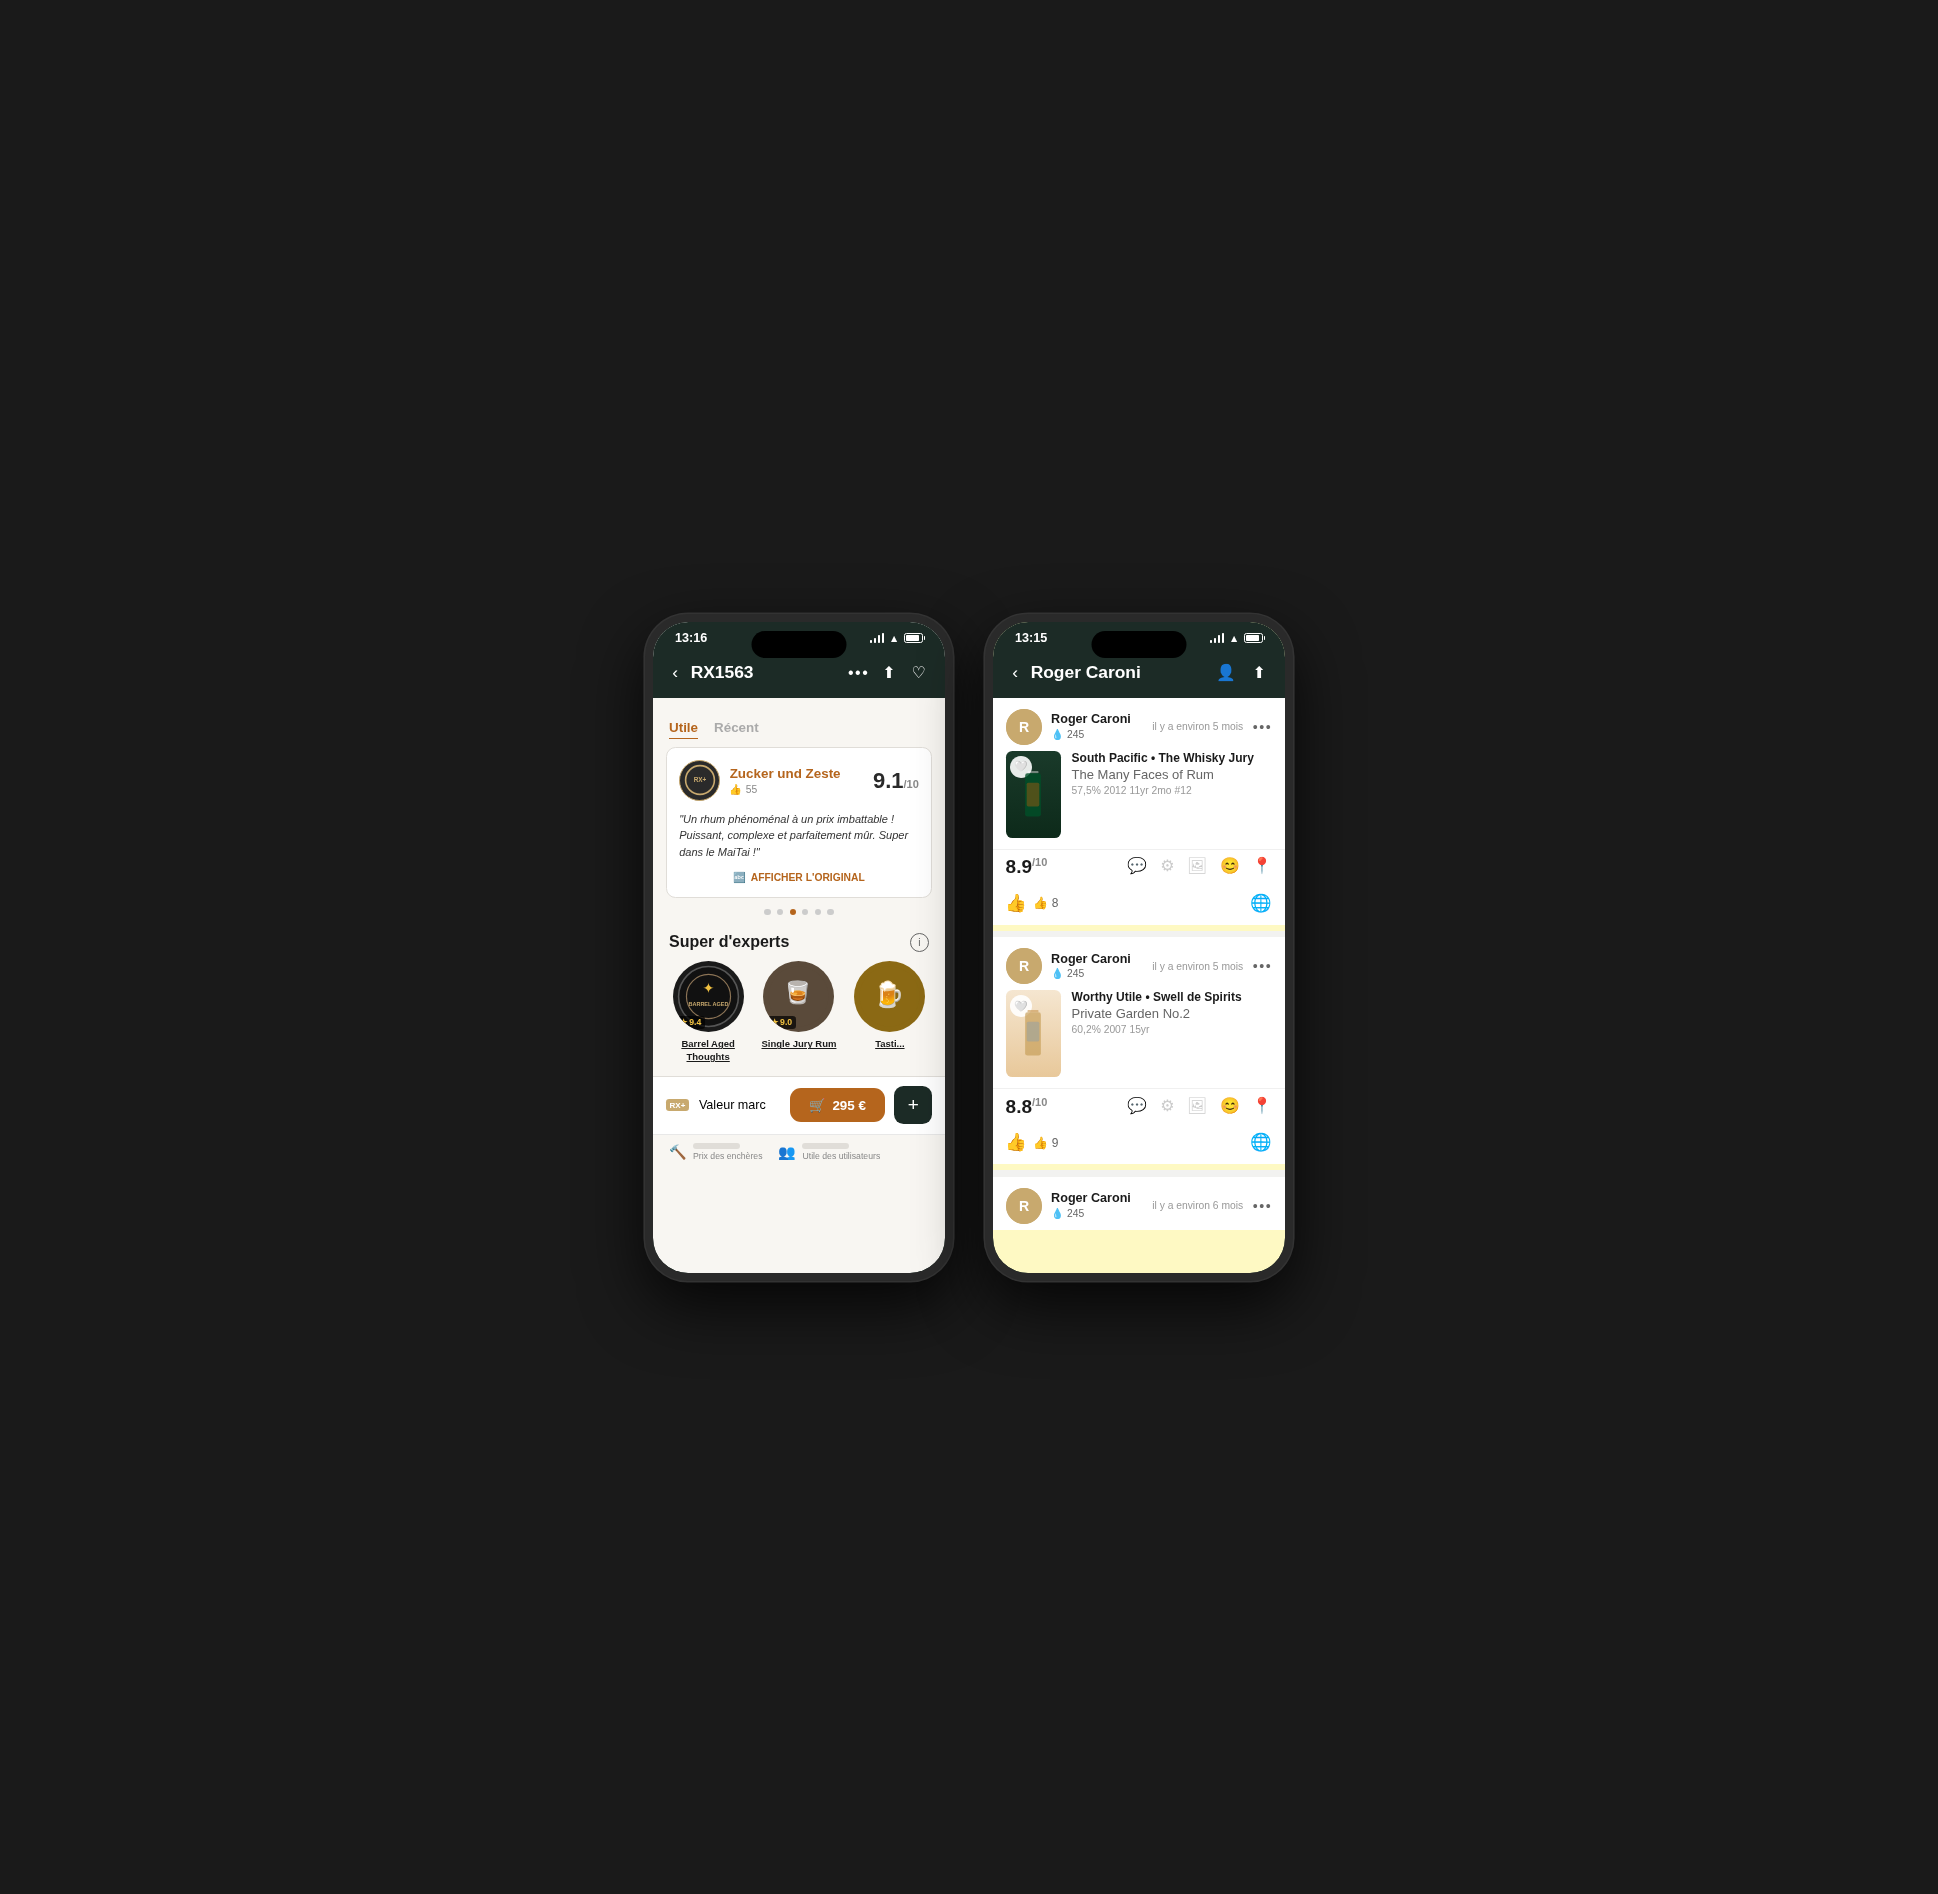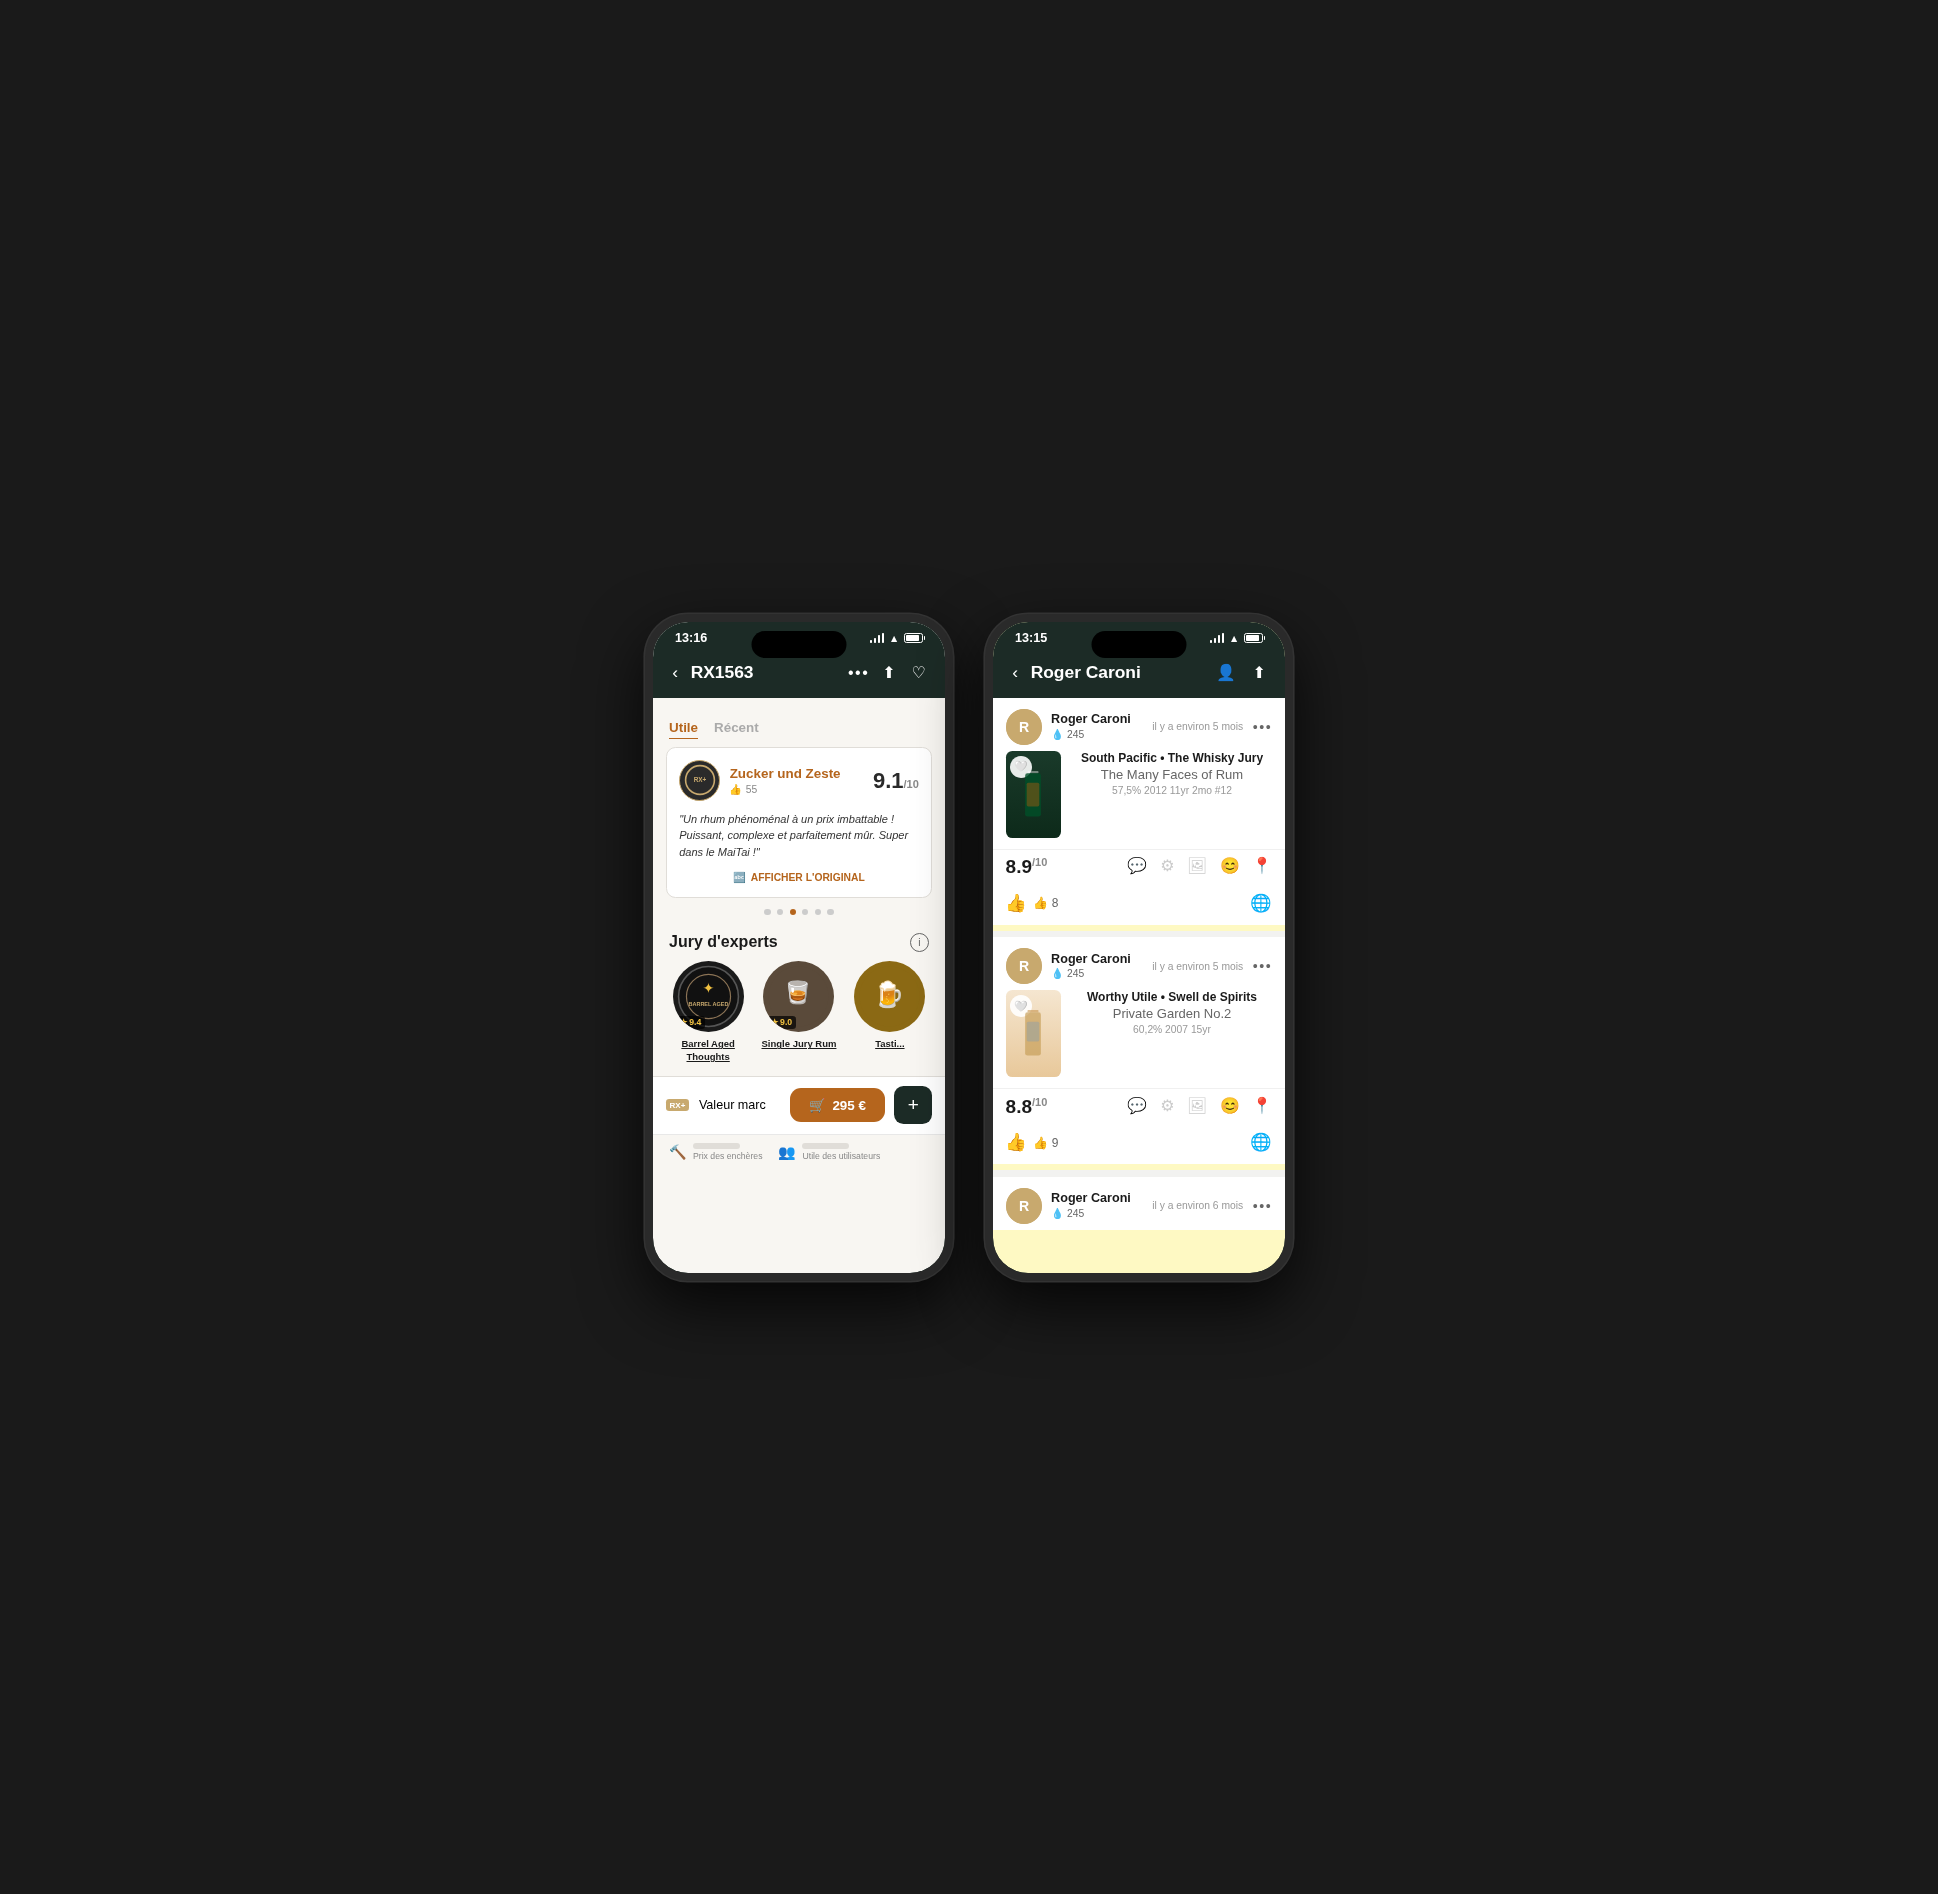--- a/index.html
+++ b/index.html
@@ -323,21 +323,21 @@
       left: 4.7px;
       width: 22px;
       height: 22px;
       background: rgba(255,255,255,0.9);
       border-radius: 50%;
       display: flex;
       align-items: center;
       justify-content: center;
       font-size: 11px;
     }
-    .bottle-info { flex: 1; text-align: center; }
+    .bottle-info { flex: 1; }
     .bottle-brand { font-size: 12px; font-weight: 700; color: #1a1a1a; }
     .bottle-subtitle { font-size: 13px; color: #666; margin-top: 1.6px; }
     .bottle-details { font-size: 10.3px; color: #999; margin-top: 3.2px; }
 
     .feed-item-score {
       display: flex;
       align-items: flex-start;
       padding: 6.3px 12.6px;
       border-top: 0.8px solid #f0f0f0;
     }
@@ -436,21 +436,21 @@
       <div class="dots-row">
         <div class="dot"></div>
         <div class="dot"></div>
         <div class="dot active"></div>
         <div class="dot"></div>
         <div class="dot"></div>
         <div class="dot"></div>
       </div>
 
       <div class="section-header">
-        <span class="section-title">Jury d'experts</span>
+        <span class="section-title">Super d'experts</span>
         <div class="info-icon">i</div>
       </div>
       <div class="experts-row">
         <div class="expert-item">
           <div class="expert-avatar">
             <div class="expert-avatar-bg dark">
               <svg width="63" height="63" viewBox="0 0 80 80" style="font-size:30px">
                 <circle cx="40" cy="40" r="38" fill="#111" stroke="#555" stroke-width="2"></circle>
                 <circle cx="40" cy="40" r="28" fill="none" stroke="#8B7355" stroke-width="1.5"></circle>
 

